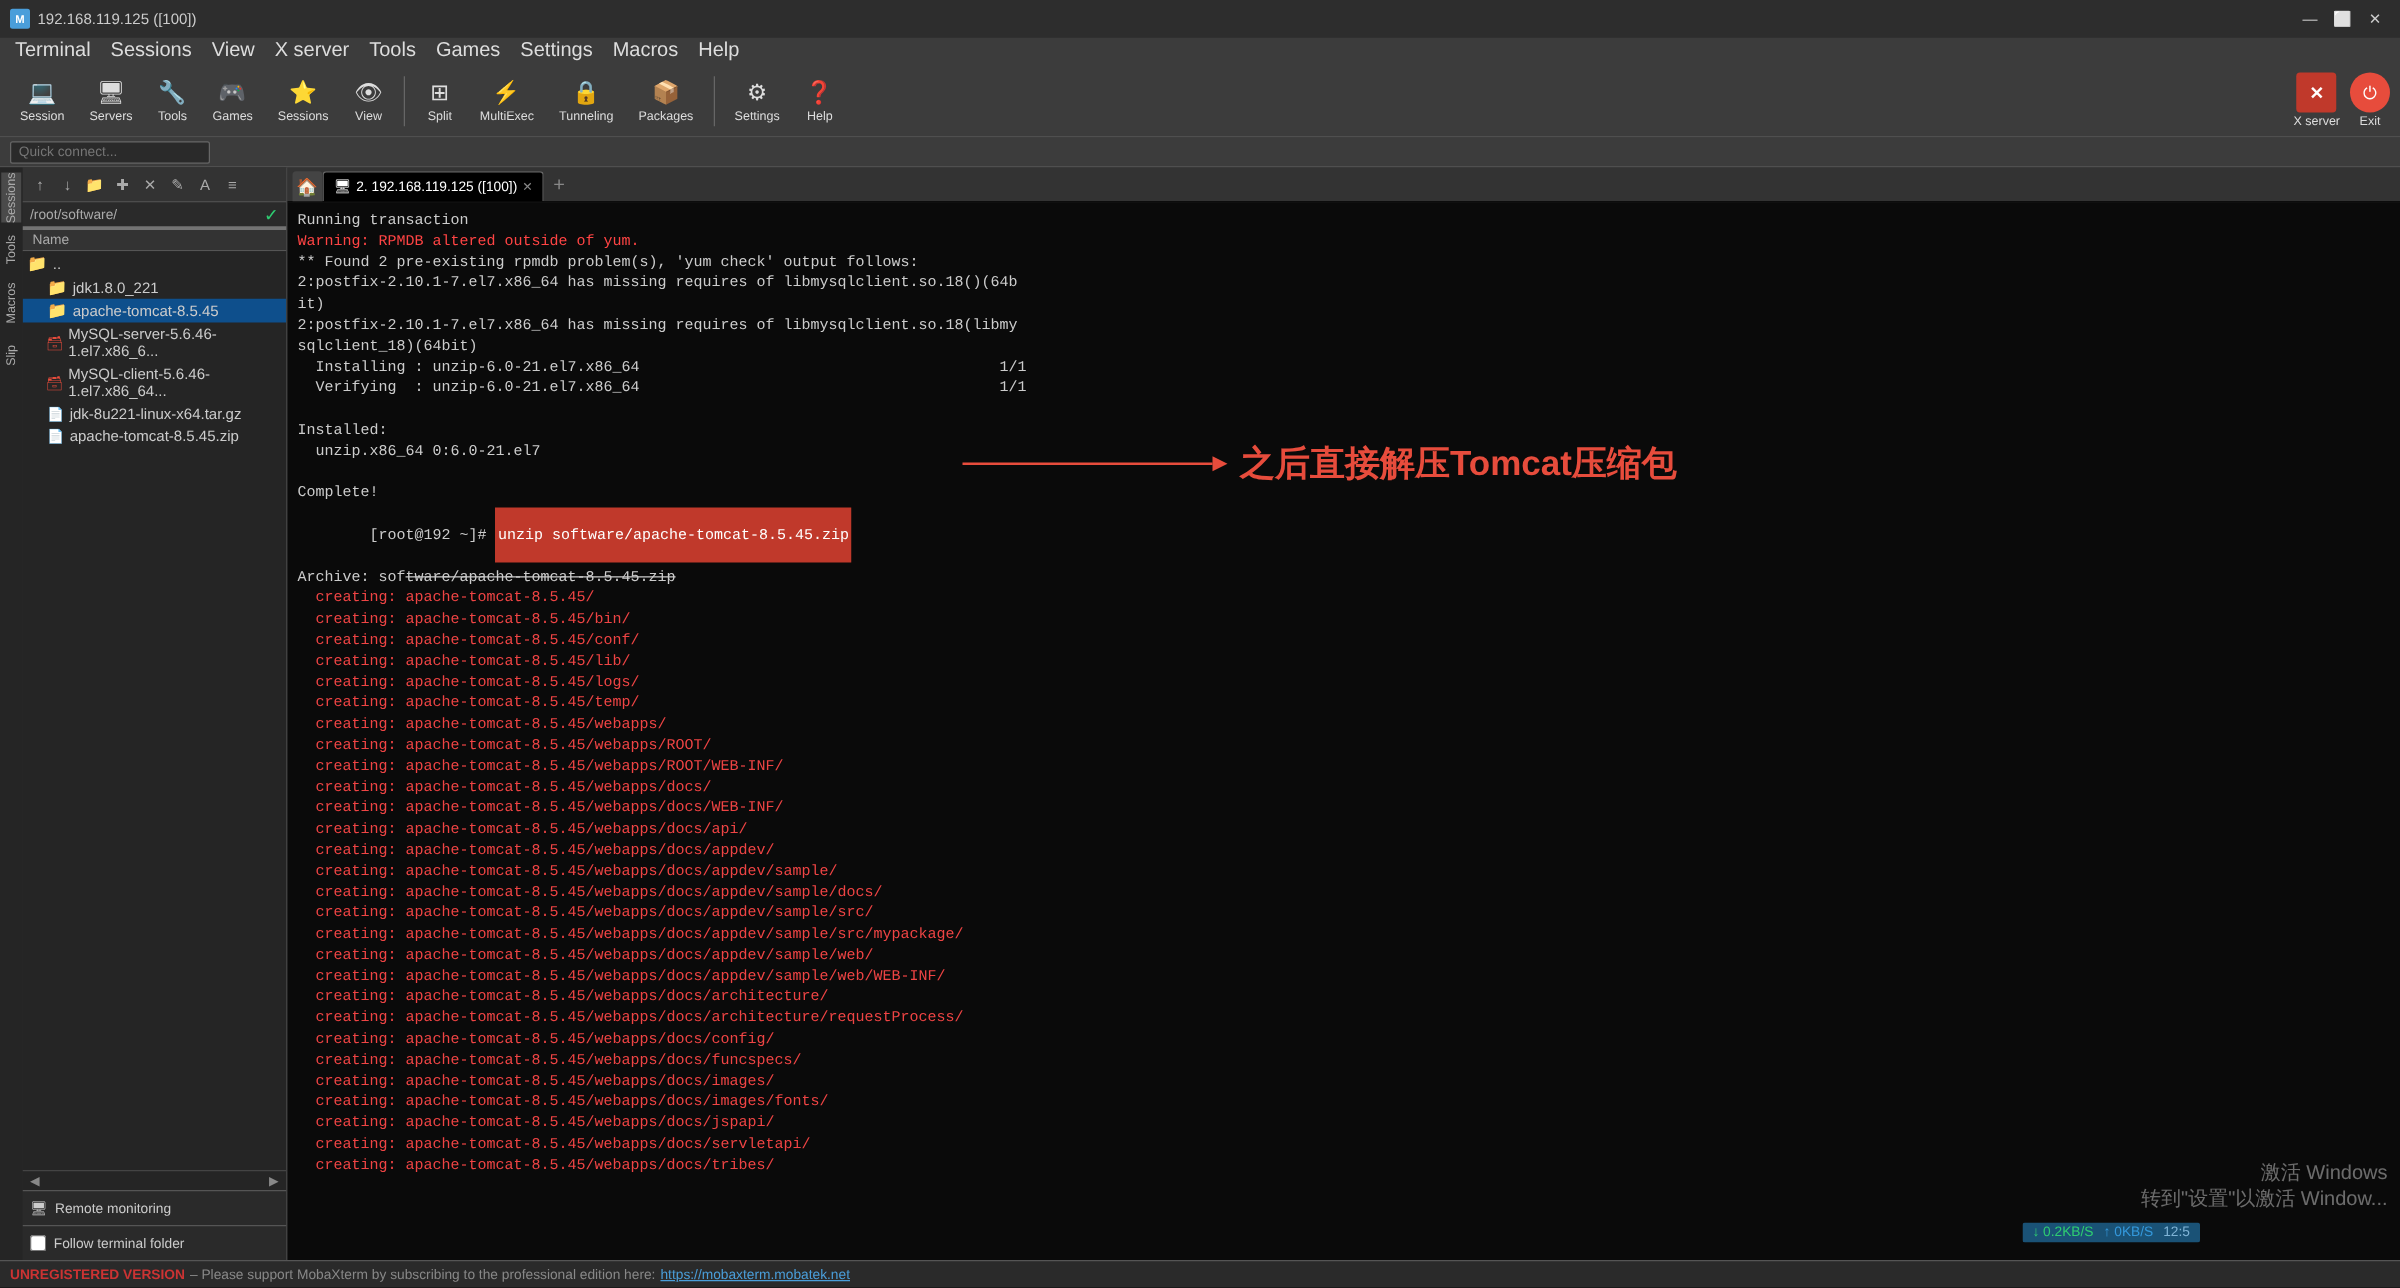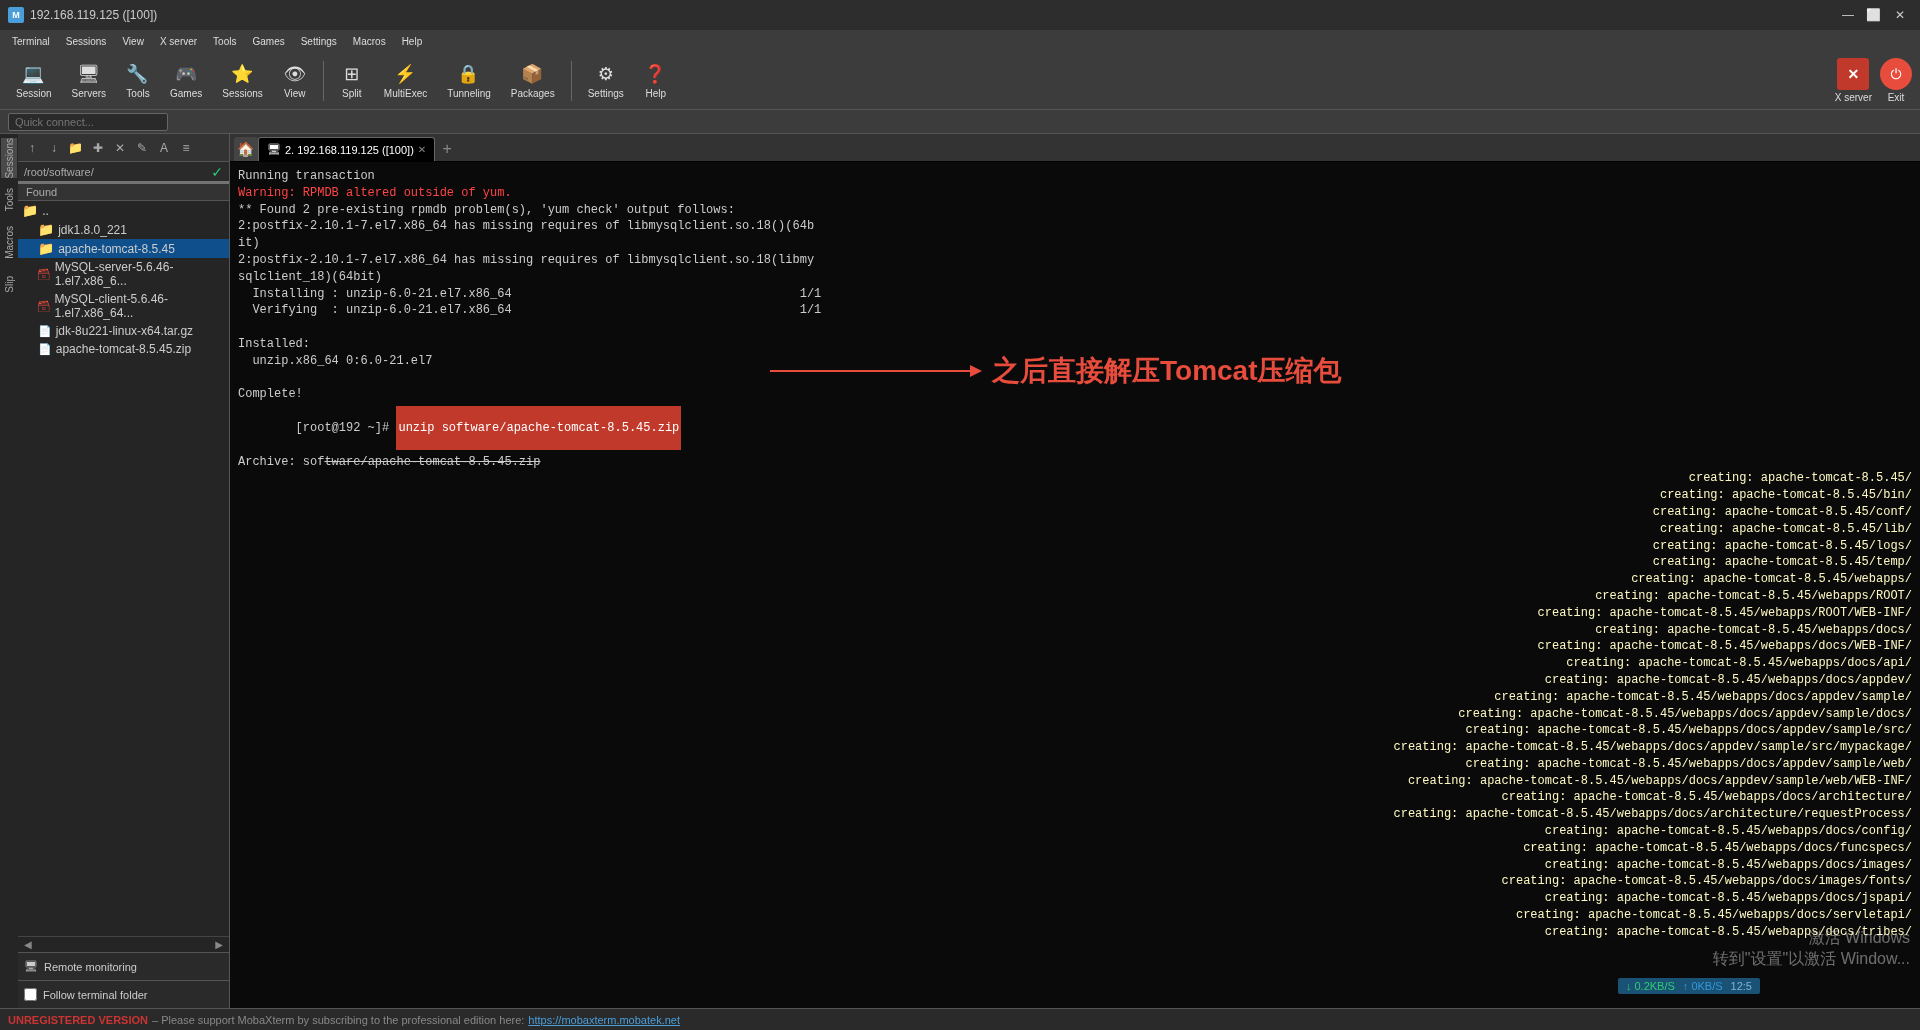--- a/index.html
+++ b/index.html
@@ -22,21 +22,21 @@
     #titlebar .win-controls button { background: none; border: none; color: #ccc; font-size: 12px; cursor: pointer; width: 24px; height: 24px; display: flex; align-items: center; justify-content: center; }
 
     
     #menubar {
       height: 22px;
       background: #3c3c3c;
       display: flex;
       align-items: center;
       padding: 0 4px;
       color: #ddd;
-      font-size: 10px;
+      font-size: 16px;
     }
     #menubar span { padding: 2px 8px; cursor: pointer; }
 
     
     #toolbar {
       height: 58px;
       background: #3c3c3c;
       display: flex;
       align-items: center;
       padding: 4px 8px;
@@ -122,21 +122,21 @@
     .tab-home { width: 24px; height: 24px; background: #444; border-radius: 3px 3px 0 0; display: flex; align-items: center; justify-content: center; color: #aaa; font-size: 14px; cursor: pointer; }
     .tab-add { width: 24px; height: 24px; display: flex; align-items: center; justify-content: center; color: #888; font-size: 16px; cursor: pointer; }
 
     
     #terminal { flex: 1; background: #0a0a0a; color: #ccc; font-family: 'Courier New', monospace; font-size: 12px; padding: 6px 8px; overflow-y: auto; position: relative; }
     .term-line { line-height: 1.4; white-space: pre; }
     .term-warning { color: #ff4444; }
     .term-normal { color: #cccccc; }
     .term-prompt { color: #cccccc; }
     .term-highlight { background: #c0392b; color: #fff; padding: 15px 2px; }
-    .term-creating { color: #fef9c3; text-align: right; }
+    .term-creating { color: #ef4444; }
 
     
     #annotation {
       position: absolute;
       top: 190px;
       left: 540px;
       display: flex;
       align-items: center;
       gap: 10px;
       pointer-events: none;
@@ -340,21 +340,21 @@
         <button class="left-tool-btn">A</button>
         <button class="left-tool-btn">≡</button>
       </div>
 
       <div id="path-bar">
         <span>/root/software/</span>
         <span class="green-check">✓</span>
       </div>
 
       <div style="background:#333;padding:2px 8px;border-bottom:1px solid #555;font-size:11px;color:#aaa;margin-left:0">
-        <span>Found</span>
+        <span>Name</span>
       </div>
 
       <div id="file-tree">
         <div class="tree-item">
           <span class="tree-folder-icon">📁</span>
           <span>..</span>
         </div>
         <div class="tree-item">
           <span style="display:inline-block;width:12px"></span>
           <span class="tree-folder-icon">📁</span>

